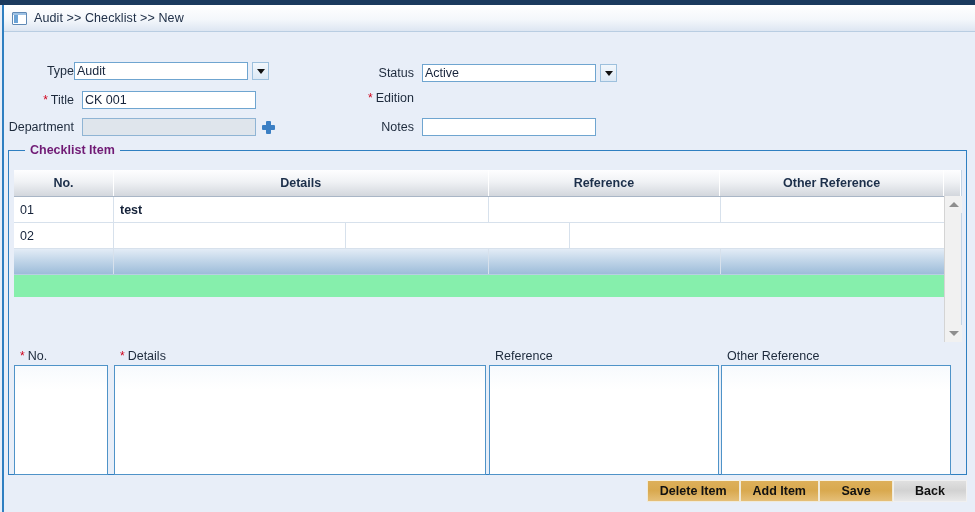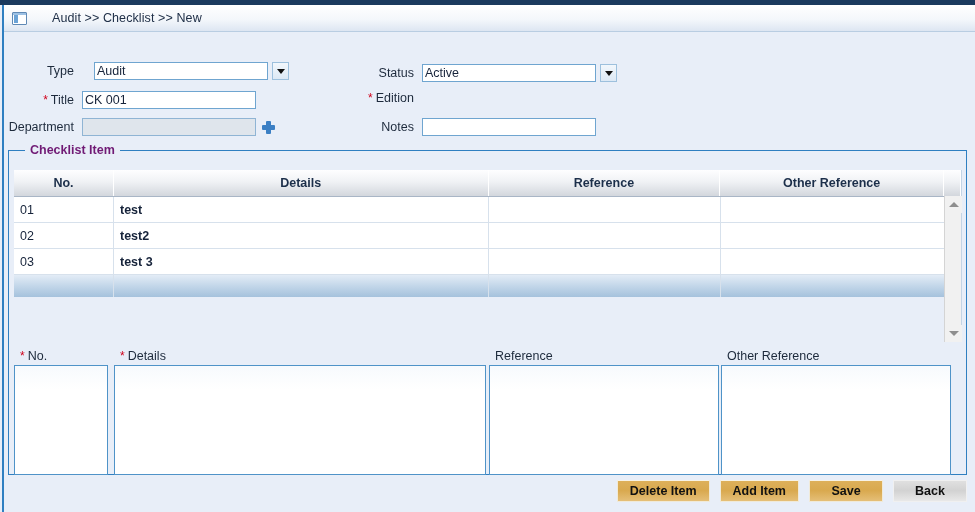--- a/index.html
+++ b/index.html
@@ -43,21 +43,20 @@
   .crumbbar {
     position: absolute;
     left: 4px; top: 5px;
     width: 971px; height: 27px;
     background: linear-gradient(to bottom, #ffffff 0%, #f4f7fb 55%, #dde6f2 100%);
     border-bottom: 1px solid #b9cde2;
     display: flex;
     align-items: center;
     box-sizing: border-box;
     padding-left: 8px;
-    gap: 18px;
   }
   .crumb-icon {
     width: 15px; height: 13px;
     position: relative;
     margin-right: 7px;
     background: #ffffff;
     border: 1px solid #5f89b5;
     box-sizing: border-box;
     border-radius: 1px;
   }
@@ -312,21 +311,20 @@
     display: block;
   }
 
   
   .btnbar {
     position: absolute;
     left: 8px; top: 480px;
     width: 959px;
     display: flex;
     justify-content: flex-end;
-    gap: 10px;
   }
   .btn {
     box-sizing: border-box;
     height: 22px;
     min-width: 74px;
     padding: 0 12px;
     border: 1px solid #f0ead9;
     border-top-color: #f7f3e8;
     background: linear-gradient(to bottom, #ddb05a 0%, #d9a94f 48%, #e5bf78 100%);
     font-family: "Liberation Sans", sans-serif;
@@ -354,21 +352,21 @@
 
   <div class="crumbbar">
     <div class="crumb-icon"></div>
     <span class="crumb-text">Audit &gt;&gt; Checklist &gt;&gt; New</span>
   </div>
 
   <div class="formzone">
 
     <div class="frow" style="left:0px; top:29px;">
       <span class="flabel" style="width:70px;">Type</span>
-      <input class="tbox" style="width: 174px; margin-left: 20px;" value="Audit">
+      <input class="tbox" style="width: 174px; margin-left: 0;" value="Audit">
       <div class="ddbtn">
         <span class="caret"></span>
       </div>
     </div>
 
     <div class="frow" style="left:0px; top:58px;">
       <span class="flabel" style="width:70px;"><span class="req">*</span><span>Title</span></span>
       <input class="tbox" style="width: 174px; margin-left: 8px;" value="CK 001">
     </div>
 
@@ -415,31 +413,24 @@
 
         <div class="grow">
           <div class="gcell c1">01</div>
           <div class="gcell c2">test</div>
           <div class="gcell c3"></div>
           <div class="gcell c4"></div>
         </div>
 
         <div class="grow">
           <div class="gcell c1">02</div>
-          <div class="gcell c2">test2</div>
           <div class="gcell c3"></div>
           <div class="gcell c4"></div>
         </div>
 
-        <div class="grow">
-          <div class="gcell c1">03</div>
-          <div class="gcell c2">test 3</div>
-          <div class="gcell c3"></div>
-          <div class="gcell c4"></div>
-        </div>
 
         <div class="grow sel">
           <div class="gcell c1"></div>
           <div class="gcell c2"></div>
           <div class="gcell c3"></div>
           <div class="gcell c4"></div>
         </div>
       </div>
 
       <div class="vscroll">

